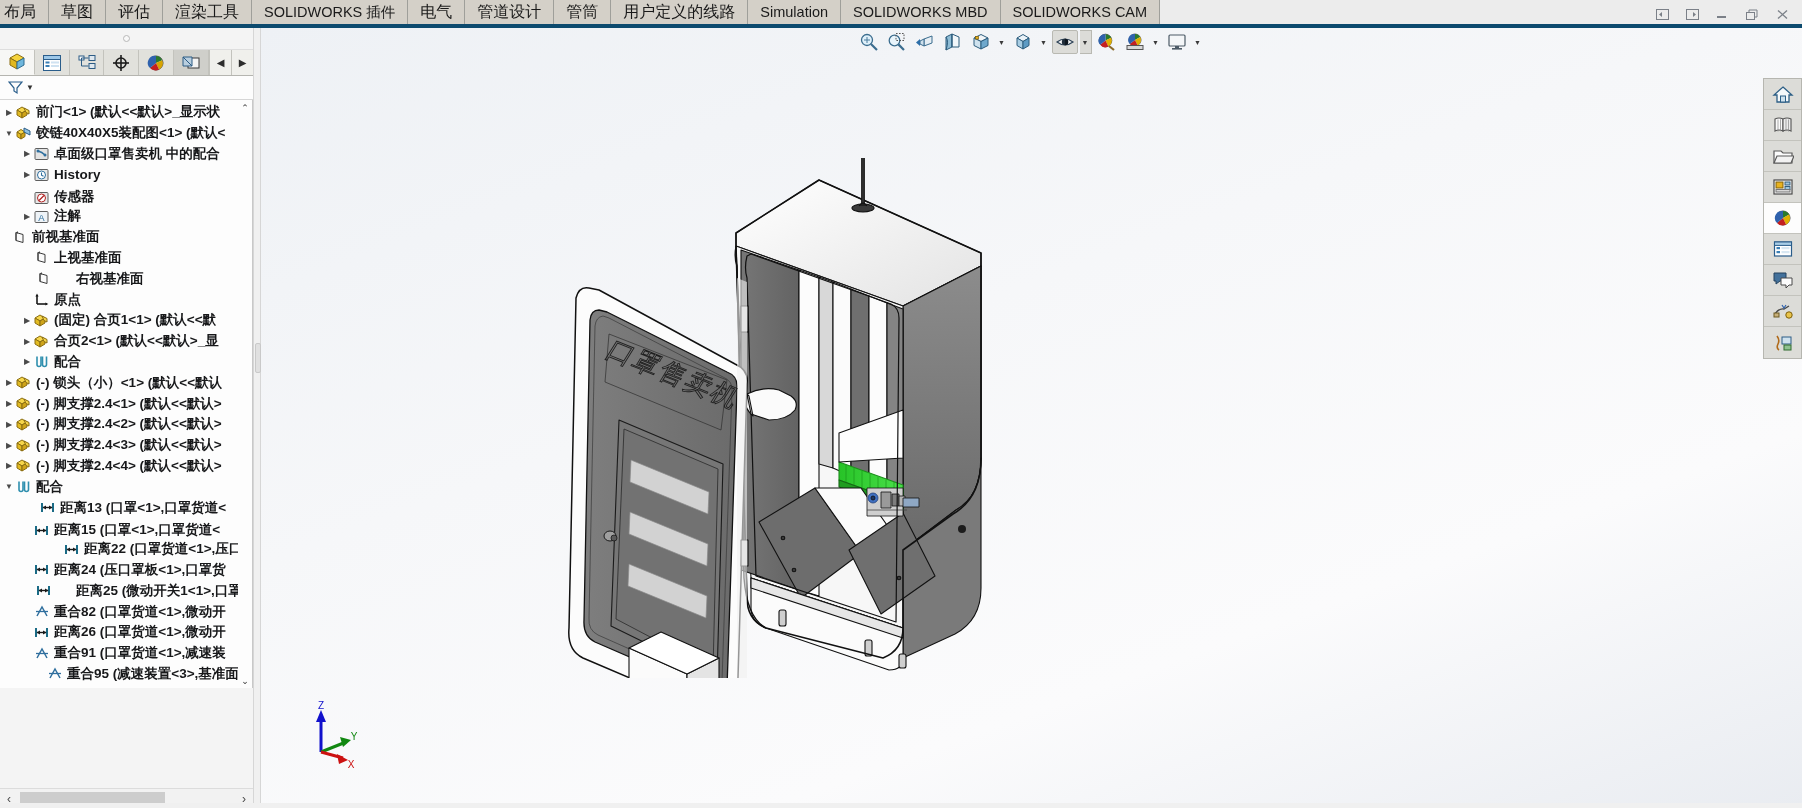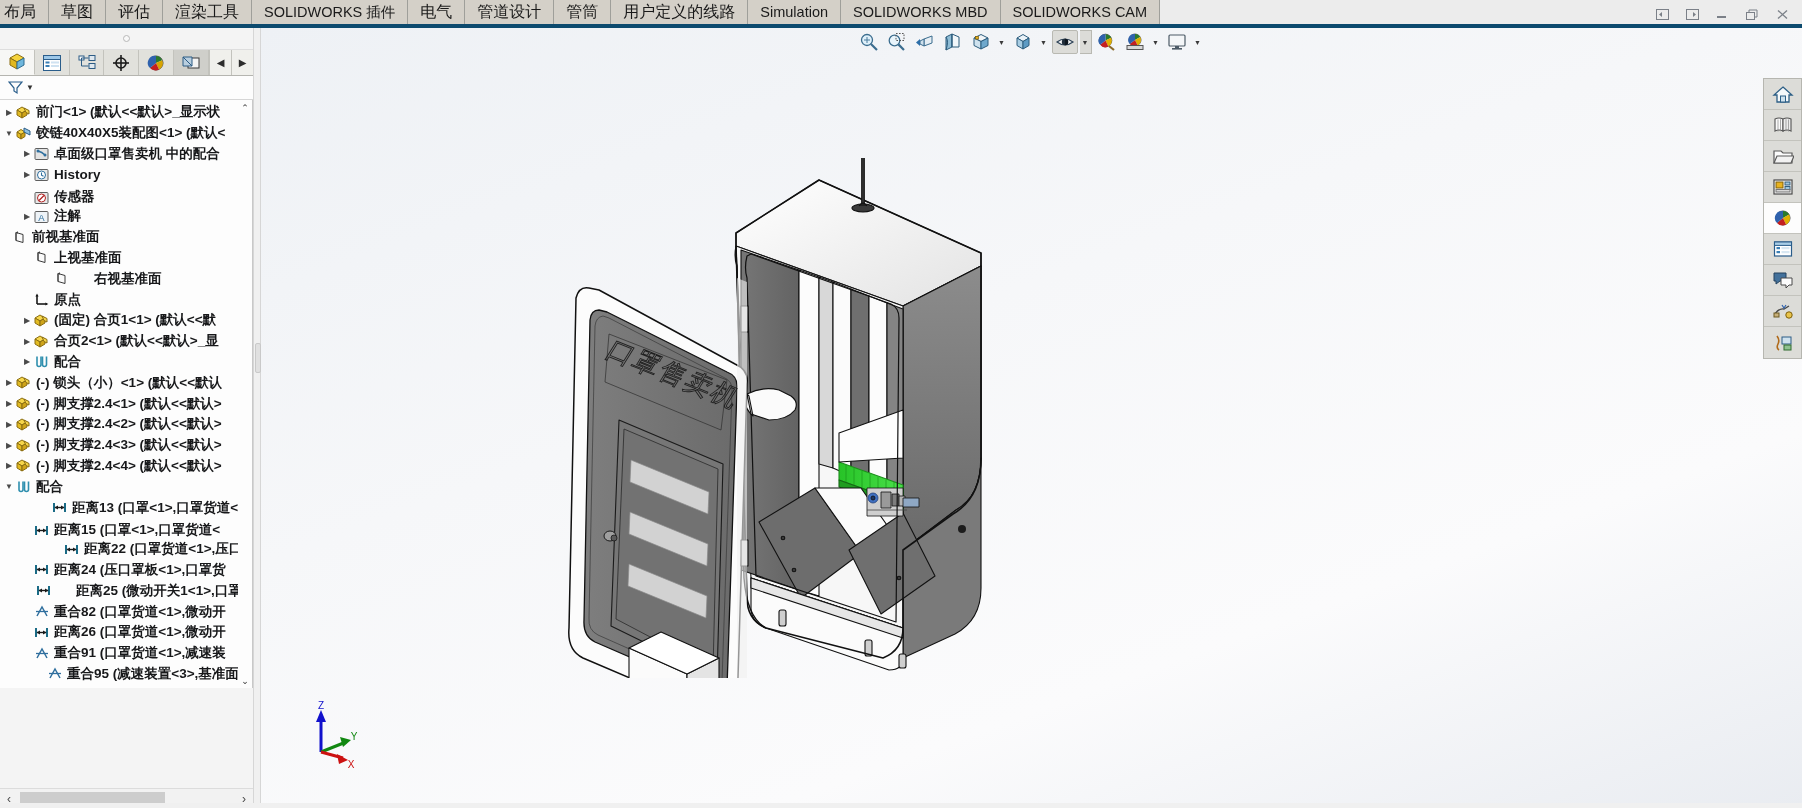--- a/index.html
+++ b/index.html
@@ -358,21 +358,21 @@
           <span class="tw empty">·</span>
           <span class="ticon">
             <svg width="17" height="15" viewBox="0 0 17 15">
               <path d="M5 2.5 L12 4.5 L12 12.5 L5 10.5 Z" fill="#fafafa" stroke="#3a3a3a"></path>
               <line x1="5" y1="2.5" x2="5" y2="10.5" stroke="#3a3a3a"></line>
               <line x1="6.4" y1="1.5" x2="6.4" y2="3.4" stroke="#3a3a3a"></line>
             </svg>
           </span>
           <span class="tlabel">上视基准面</span>
         </div>
-        <div class="trow" style="padding-left: 22px; gap: 20px;">
+        <div class="trow" style="padding-left: 4px; gap: 20px;">
           <span class="tw empty">·</span>
           <span class="ticon">
             <svg width="17" height="15" viewBox="0 0 17 15">
               <path d="M5 2.5 L12 4.5 L12 12.5 L5 10.5 Z" fill="#fafafa" stroke="#3a3a3a"></path>
               <line x1="5" y1="2.5" x2="5" y2="10.5" stroke="#3a3a3a"></line>
               <line x1="6.4" y1="1.5" x2="6.4" y2="3.4" stroke="#3a3a3a"></line>
             </svg>
           </span>
           <span class="tlabel">右视基准面</span>
         </div>
@@ -485,21 +485,21 @@
         <div class="trow" style="padding-left: 4px;">
           <span class="tw">▼</span>
           <span class="ticon">
             <svg width="17" height="15" viewBox="0 0 17 15">
               <path d="M4 2.5 v8 a2 2 0 0 0 4 0 v-8" fill="none" stroke="#2f8fae" stroke-width="1.6"></path>
               <path d="M9.5 2.5 v8 a2 2 0 0 0 4 0 v-8" fill="none" stroke="#2f8fae" stroke-width="1.6"></path>
             </svg>
           </span>
           <span class="tlabel">配合</span>
         </div>
-        <div class="trow" style="padding-left: 40px;">
+        <div class="trow" style="padding-left: 28px;">
           <span class="tw empty">·</span>
           <span class="ticon">
             <svg width="17" height="15" viewBox="0 0 17 15">
               <line x1="3" y1="3" x2="3" y2="12" stroke="#1a6b86" stroke-width="2"></line>
               <line x1="14" y1="3" x2="14" y2="12" stroke="#1a6b86" stroke-width="2"></line>
               <line x1="4" y1="7.5" x2="13" y2="7.5" stroke="#1a1a1a" stroke-width="1.4"></line>
               <polygon points="3.5,7.5 7,5.6 7,9.4" fill="#1a1a1a"></polygon>
               <polygon points="13.5,7.5 10,5.6 10,9.4" fill="#1a1a1a"></polygon>
             </svg>
           </span>

